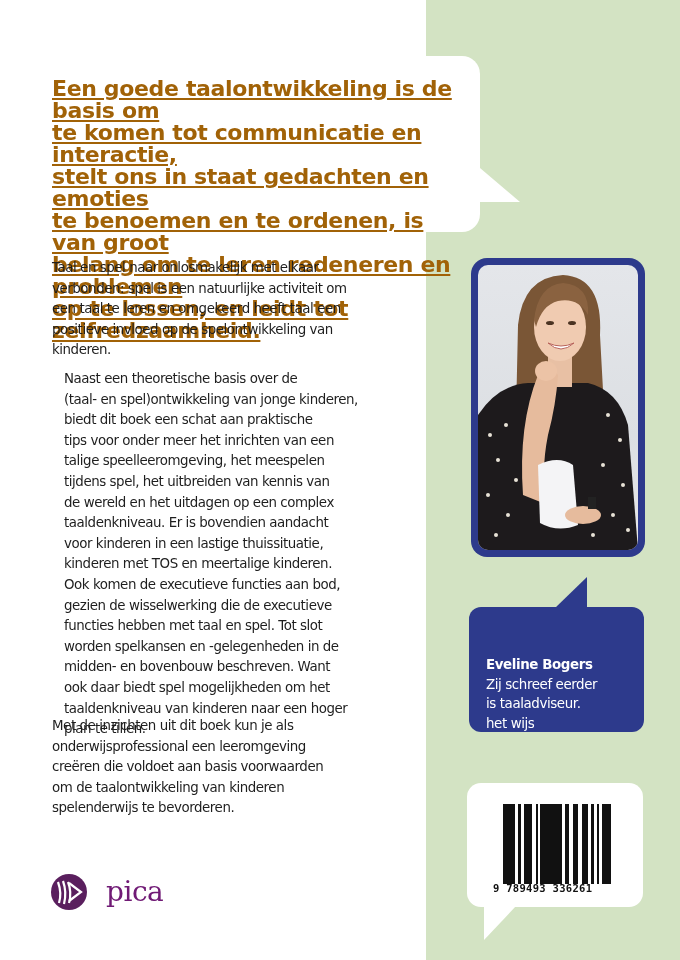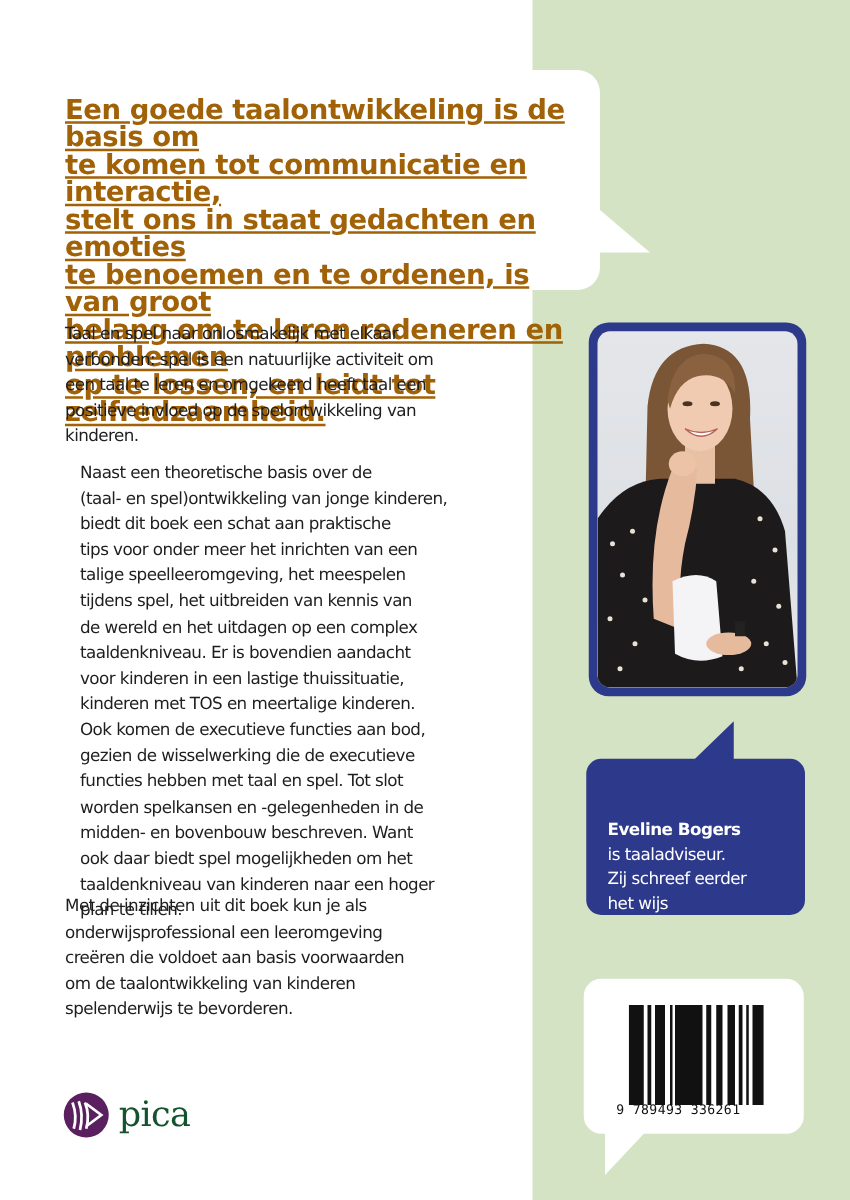--- a/index.html
+++ b/index.html
@@ -73,29 +73,29 @@
     .barcode-tail {
       position: absolute; left: 484px; top: 906px; width: 0; height: 0;
       border-right: 32px solid transparent;
       border-top: 34px solid #ffffff;
     }
     .barcode {
       position: absolute; left: 503px; top: 804px; width: 108px; height: 80px;
     }
     .barcode-number {
       position: absolute; left: 493px; top: 882px; width: 130px;
-      font-family: "DejaVu Sans Mono", monospace; font-size: 10.5px; font-weight: normal;
+      font-family: "DejaVu Sans Mono", monospace; font-size: 10.5px; font-weight: bold;
       color: #111; letter-spacing: 0.3px;
     }
     .logo {
       position: absolute; left: 50px; top: 872px; height: 40px; display: flex; align-items: center;
     }
     .logo-mark { width: 38px; height: 38px; }
     .logo-word {
-      margin-left: 7px; color: #14532d; font-family: "DejaVu Serif", serif;
+      margin-left: 18px; color: #701a75; font-family: "DejaVu Serif", serif;
       font-size: 28px; letter-spacing: -0.5px; line-height: 38px; text-align: right;
     }
   </style>
 </head>
 <body>
 
 <div class="green-panel"></div>
 
 <div class="quote-bubble"></div>
 <div class="quote-tail"></div>
@@ -178,22 +178,22 @@
       <ellipse cx="105" cy="250" rx="18" ry="9" fill="#e6bb9d"></ellipse>
       <rect x="110" y="232" width="8" height="12" fill="#222"></rect>
     </svg>
   </div>
 </div>
 
 <div class="author-tail"></div>
 <div class="author-bubble"></div>
 <div class="author-text">
   <span class="name">Eveline Bogers</span>
+  <span class="line">Zij schreef eerder</span>
   <span class="line">is taaladviseur.</span>
-  <span class="line">Zij schreef eerder</span>
   <span class="line">het wijs</span>
 </div>
 
 <div class="barcode-bubble"></div>
 <div class="barcode-tail"></div>
 <svg class="barcode" viewBox="0 0 108 80">
   <g fill="#111">
     <rect x="0" y="0" width="12" height="80"></rect>
     <rect x="15" y="0" width="3" height="80"></rect>
     <rect x="21" y="0" width="8" height="80"></rect>

